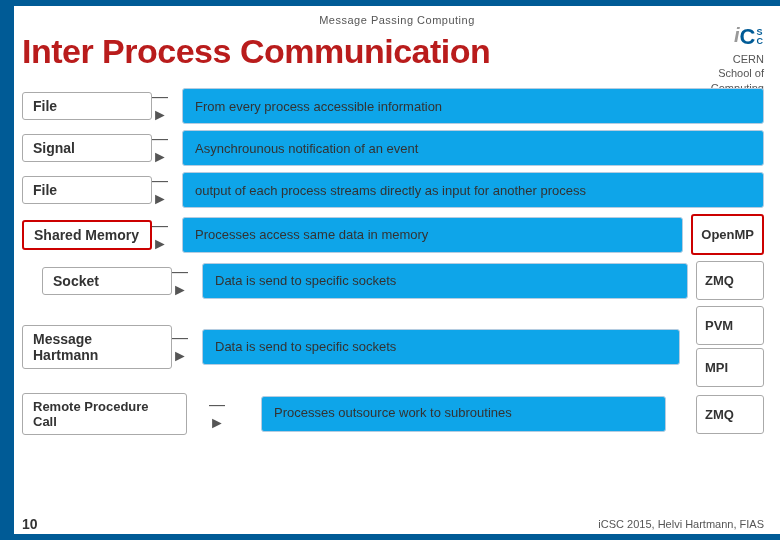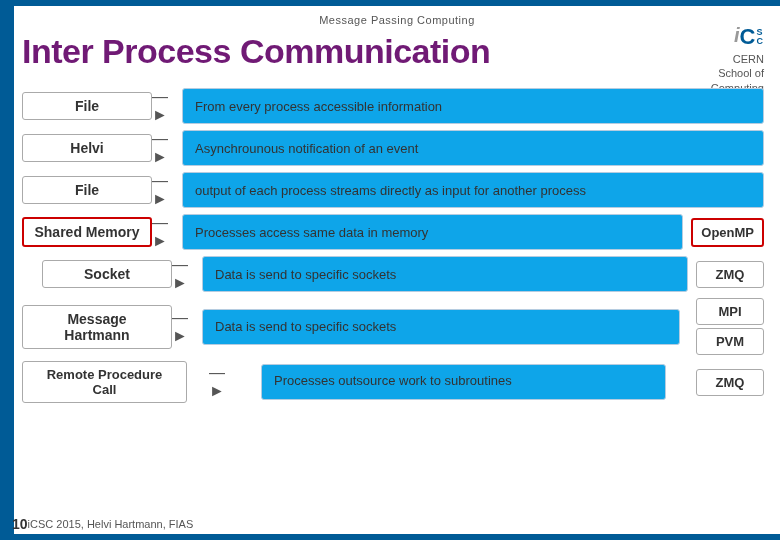--- a/index.html
+++ b/index.html
@@ -75,21 +75,21 @@
       margin-top: 2px;
     }
 
     
     .main-title {
       position: absolute;
       top: 32px;
       left: 22px;
       font-size: 34px;
       font-weight: bold;
-      color: #701a75;
+      color: #b91c1c;
       letter-spacing: -0.5px;
     }
 
     
     .content {
       position: absolute;
       top: 88px;
       left: 22px;
       right: 16px;
       bottom: 30px;
@@ -104,21 +104,20 @@
 
     .label-box {
       min-width: 130px;
       max-width: 150px;
       padding: 5px 10px;
       font-size: 14px;
       font-weight: 600;
       color: #333;
       border: 1.5px solid #aaa;
       border-radius: 3px;
-      text-align: center;
       background: #fff;
     }
 
     .label-box.highlighted {
       border: 2.5px solid #c00;
       color: #333;
     }
 
     .arrow {
       width: 30px;
@@ -138,49 +137,49 @@
       border: 1.5px solid #b5cce0;
       border-radius: 3px;
       background: #0ea5e9;
       min-height: 36px;
       display: flex;
       align-items: center;
     }
 
     .tag-box {
       min-width: 68px;
-      padding: 5px 8px;
+      padding: 11px 8px;
       font-size: 13px;
       font-weight: 600;
       color: #333;
       border: 1.5px solid #aaa;
       border-radius: 3px;
-      text-align: center;
       background: #fff;
       margin-left: 8px;
     }
 
     .tag-box.red-border {
       border: 2.5px solid #c00;
     }
 
     .tags-stacked {
       display: flex;
       flex-direction: column;
       gap: 3px;
       margin-left: 8px;
     }
 
     
     .footer {
       position: absolute;
       bottom: 8px;
-      left: 12px;
+      left: 22px;
       right: 16px;
       display: flex;
+      justify-content: space-between;
       align-items: center;
     }
     .footer-num {
       font-size: 14px;
       color: #333;
       font-weight: bold;
     }
     .footer-ref {
       font-size: 11px;
       color: #555;
@@ -223,21 +222,21 @@
   <div class="row">
     <div class="label-box">
       <span>File</span>
     </div>
     <div class="arrow">—►</div>
     <div class="desc-box">From every process accessible information</div>
   </div>
 
   <div class="row">
     <div class="label-box">
-      <span>Helvi</span>
+      <span>Signal</span>
     </div>
     <div class="arrow">—►</div>
     <div class="desc-box">Asynchrounous notification of an event</div>
   </div>
 
   <div class="row">
     <div class="label-box">
       <span>File</span>
     </div>
     <div class="arrow">—►</div>
@@ -262,22 +261,22 @@
     <div class="tag-box">ZMQ</div>
   </div>
 
   <div class="row" style="margin-top:4px;">
     <div class="label-box">
       <span>Message Hartmann</span>
     </div>
     <div class="arrow">—►</div>
     <div class="desc-box">Data is send to specific sockets</div>
     <div class="tags-stacked">
+      <div class="tag-box">PVM</div>
       <div class="tag-box">MPI</div>
-      <div class="tag-box">PVM</div>
     </div>
   </div>
 
   <div class="row" style="margin-top:4px;gap:22px;">
     <div class="label-box" style="min-width:150px;max-width:165px;font-size:13px;">
       <span>Remote Procedure Call</span>
     </div>
     <div class="arrow">—►</div>
     <div class="desc-box" style="flex-direction:column;align-items:flex-start;">
       <span>Processes outsource work to subroutines</span>

